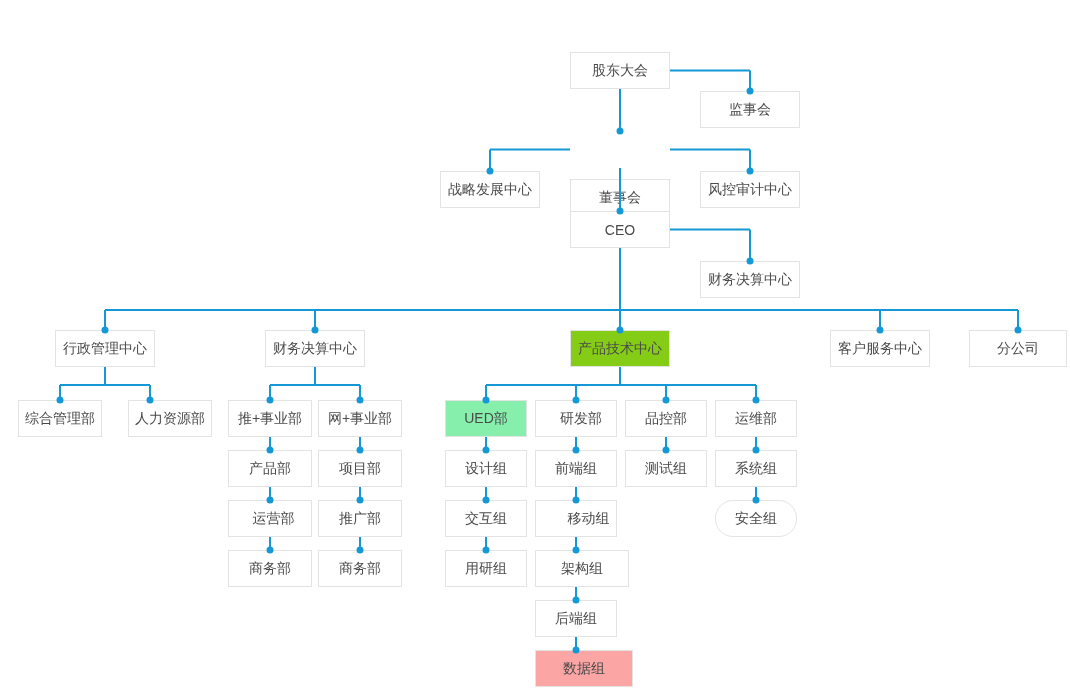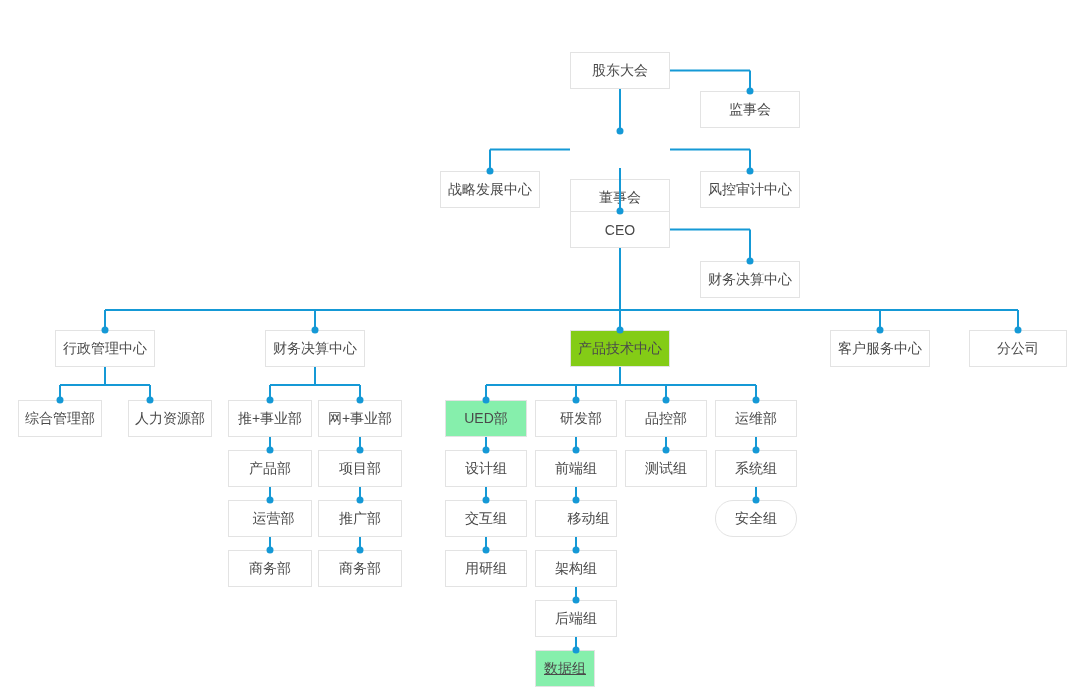--- a/index.html
+++ b/index.html
@@ -66,23 +66,23 @@
       <div class="node" style="left: 228px; top: 500px; width: 84px; height: 37px; background: rgb(255, 255, 255); border-color: rgb(227, 227, 227); color: rgb(74, 74, 74); padding-left: 7px;">运营部</div>
       <div class="node" style="left: 228px; top: 550px; width: 84px; height: 37px; background: rgb(255, 255, 255); border-color: rgb(227, 227, 227); color: rgb(74, 74, 74);">商务部</div>
       <div class="node" style="left: 318px; top: 450px; width: 84px; height: 37px; background: rgb(255, 255, 255); border-color: rgb(227, 227, 227); color: rgb(74, 74, 74);">项目部</div>
       <div class="node" style="left: 318px; top: 500px; width: 84px; height: 37px; background: rgb(255, 255, 255); border-color: rgb(227, 227, 227); color: rgb(74, 74, 74);">推广部</div>
       <div class="node" style="left: 318px; top: 550px; width: 84px; height: 37px; background: rgb(255, 255, 255); border-color: rgb(227, 227, 227); color: rgb(74, 74, 74);">商务部</div>
       <div class="node" style="left: 445px; top: 450px; width: 82px; height: 37px; background: rgb(255, 255, 255); border-color: rgb(227, 227, 227); color: rgb(74, 74, 74);">设计组</div>
       <div class="node" style="left: 445px; top: 500px; width: 82px; height: 37px; background: rgb(255, 255, 255); border-color: rgb(227, 227, 227); color: rgb(74, 74, 74);">交互组</div>
       <div class="node" style="left: 445px; top: 550px; width: 82px; height: 37px; background: rgb(255, 255, 255); border-color: rgb(227, 227, 227); color: rgb(74, 74, 74);">用研组</div>
       <div class="node" style="left: 535px; top: 450px; width: 82px; height: 37px; background: rgb(255, 255, 255); border-color: rgb(227, 227, 227); color: rgb(74, 74, 74);">前端组</div>
       <div class="node" style="left: 535px; top: 500px; width: 82px; height: 37px; background: rgb(255, 255, 255); border-color: rgb(227, 227, 227); color: rgb(74, 74, 74); padding-left: 25px;">移动组</div>
-      <div class="node" style="left: 535px; top: 550px; width: 82px; height: 37px; background: rgb(255, 255, 255); border-color: rgb(227, 227, 227); color: rgb(74, 74, 74);">架构组</div>
+      <div class="node" style="left: 535px; top: 550px; width: 94px; height: 37px; background: rgb(255, 255, 255); border-color: rgb(227, 227, 227); color: rgb(74, 74, 74);">架构组</div>
       <div class="node" style="left: 535px; top: 600px; width: 82px; height: 37px; background: rgb(255, 255, 255); border-color: rgb(227, 227, 227); color: rgb(74, 74, 74);">后端组</div>
-      <div class="node" style="left: 535px; top: 650px; width: 60px; height: 37px; background: #86efac; border-color: rgb(227, 227, 227); color: rgb(74, 74, 74); text-decoration: underline;">数据组</div>
+      <div class="node" style="left: 535px; top: 650px; width: 98px; height: 37px; background: #fca5a5; border-color: rgb(227, 227, 227); color: rgb(74, 74, 74);">数据组</div>
       <div class="node" style="left: 625px; top: 450px; width: 82px; height: 37px; background: rgb(255, 255, 255); border-color: rgb(227, 227, 227); color: rgb(74, 74, 74);">测试组</div>
       <div class="node" style="left: 715px; top: 450px; width: 82px; height: 37px; background: rgb(255, 255, 255); border-color: rgb(227, 227, 227); color: rgb(74, 74, 74);">系统组</div>
       <div class="node" style="left: 715px; top: 500px; width: 82px; height: 37px; background: rgb(255, 255, 255); border-color: rgb(227, 227, 227); color: rgb(74, 74, 74); border-radius: 18px;">安全组</div>
     </div>
   <svg id="connectors" width="1070" height="689" viewBox="0 0 1070 689">
       <path d="M 670 70.5 L 750 70.5 M 750 70.5 L 750 91 M 620 89 L 620 131 M 570 149.5 L 490 149.5 M 490 149.5 L 490 171 M 670 149.5 L 750 149.5 M 750 149.5 L 750 171 M 620 168 L 620 211 M 670 229.5 L 750 229.5 M 750 229.5 L 750 261 M 620 248 L 620 310 M 105 310 L 1018 310 M 105 310 L 105 330 M 315 310 L 315 330 M 620 310 L 620 330 M 880 310 L 880 330 M 1018 310 L 1018 330 M 105 367 L 105 385 M 60 385 L 150 385 M 60 385 L 60 400 M 150 385 L 150 400 M 315 367 L 315 385 M 270 385 L 360 385 M 270 385 L 270 400 M 360 385 L 360 400 M 620 367 L 620 385 M 486 385 L 756 385 M 486 385 L 486 400 M 576 385 L 576 400 M 666 385 L 666 400 M 756 385 L 756 400 M 270 437 L 270 450 M 270 487 L 270 500 M 270 537 L 270 550 M 360 437 L 360 450 M 360 487 L 360 500 M 360 537 L 360 550 M 486 437 L 486 450 M 486 487 L 486 500 M 486 537 L 486 550 M 576 437 L 576 450 M 576 487 L 576 500 M 576 537 L 576 550 M 576 587 L 576 600 M 576 637 L 576 650 M 666 437 L 666 450 M 756 437 L 756 450 M 756 487 L 756 500 " fill="none" stroke="#1599d6" stroke-width="2"></path>
       <circle cx="750" cy="91" r="3.5" fill="#1599d6"></circle>
       <circle cx="620" cy="131" r="3.5" fill="#1599d6"></circle>
       <circle cx="490" cy="171" r="3.5" fill="#1599d6"></circle>
       <circle cx="750" cy="171" r="3.5" fill="#1599d6"></circle>

